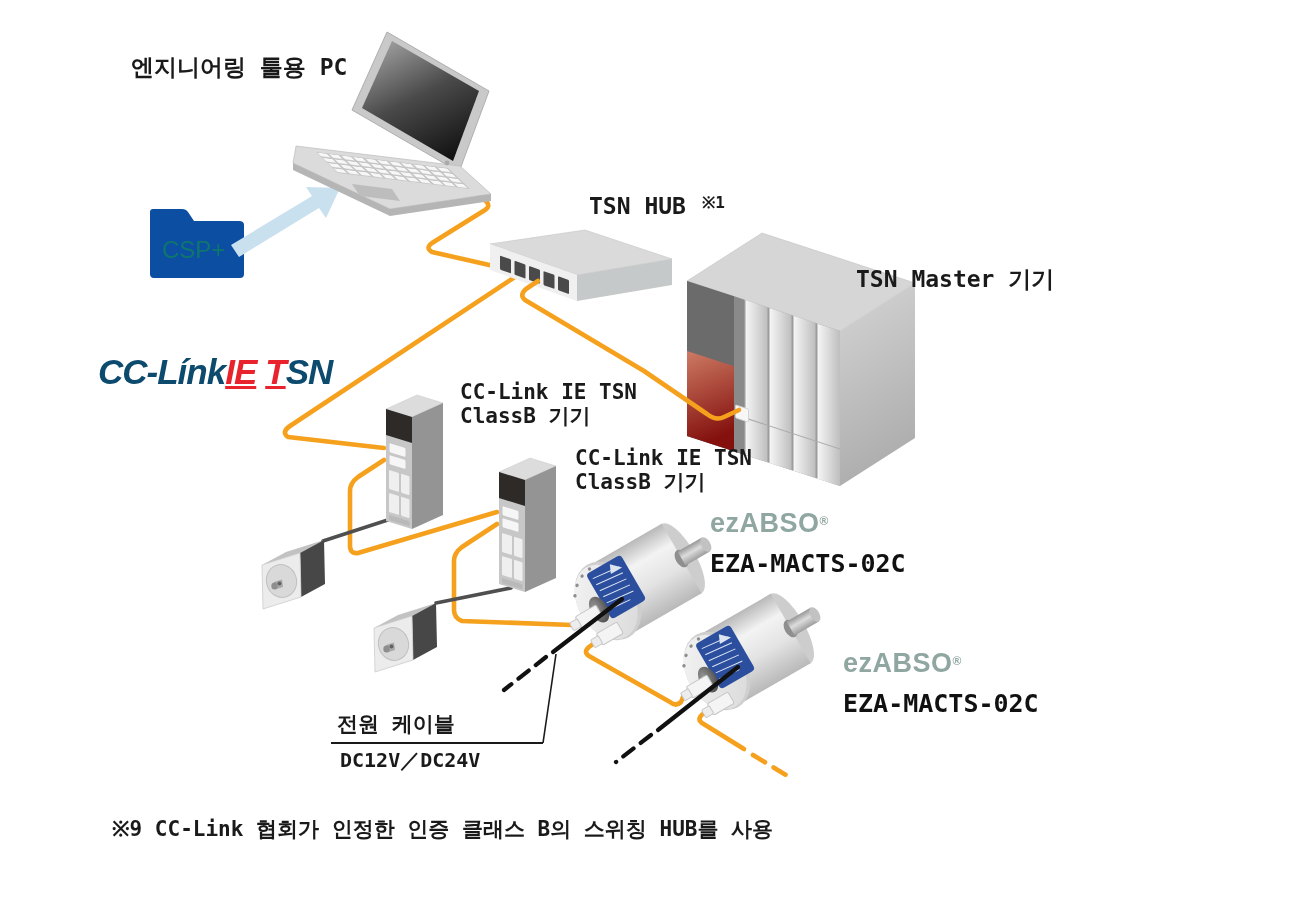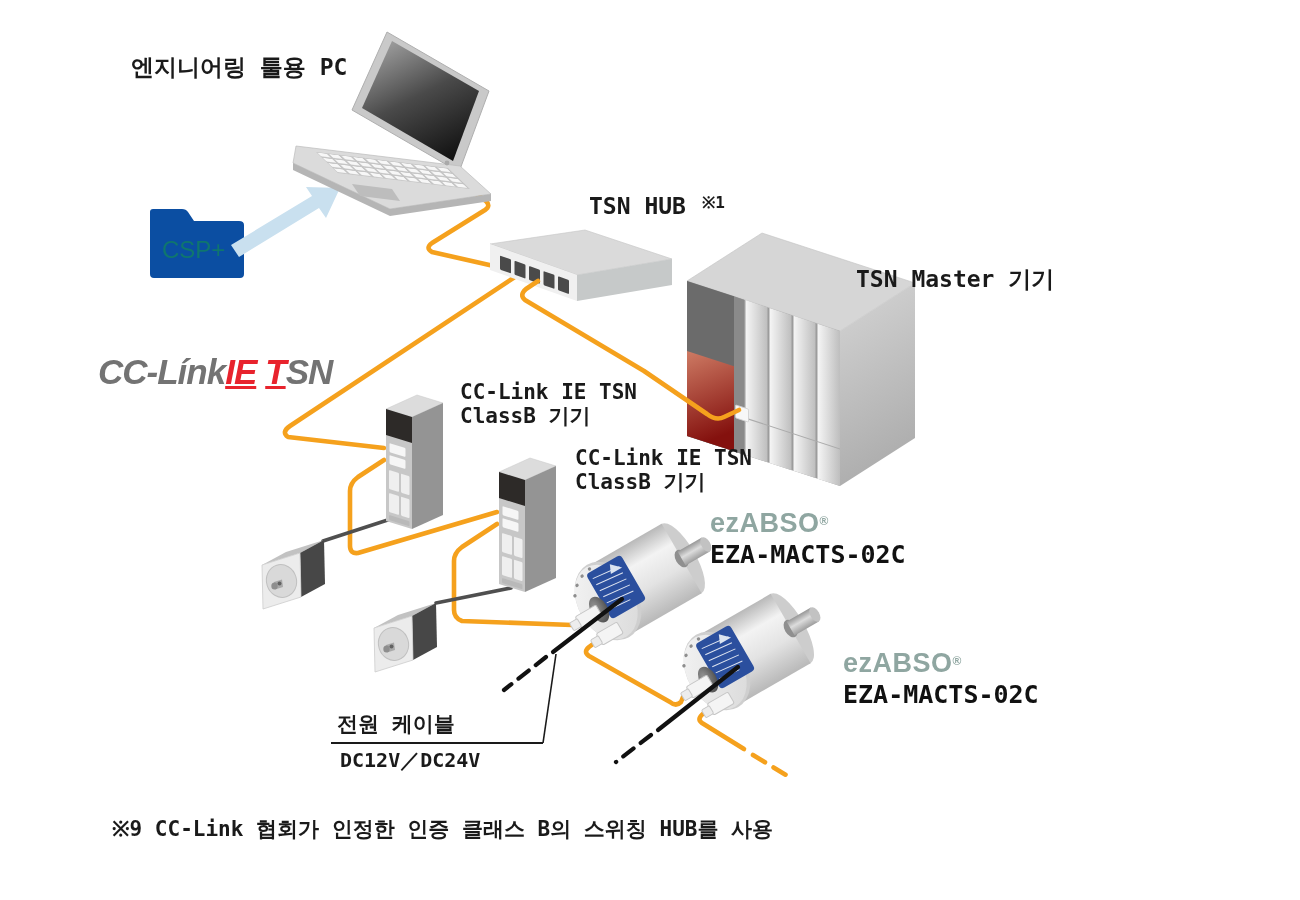--- a/index.html
+++ b/index.html
@@ -10,27 +10,27 @@
   .mono{font-family:"DejaVu Sans Mono","Liberation Mono",monospace;font-weight:600;}
   .pc{left:131px;top:52px;font-size:23px;}
   .hub{left:589px;top:191px;font-size:23px;}
   .ref{font-size:16px;vertical-align:6px;margin-left:16px;}
   .master{left:856px;top:254px;font-size:23px;margin-top:10px;}
   .classb{font-size:21px;line-height:24px;}
   .cb1{left:460px;top:380px;}
   .cb2{left:575px;top:446px;}
   .logo{left:98px;top:352px;font-family:"Liberation Sans",sans-serif;font-style:italic;
         font-weight:bold;font-size:35px;letter-spacing:-1px;}
-  .logo .lb{color:#737373;}
+  .logo .lb{color:#0c4a6e;}
   .logo .lr{color:#E8232D;text-decoration:underline;}
   .logo .gap{display:inline-block;width:9px;}
   .ezlbl .brand{font-family:"Liberation Sans",sans-serif;font-weight:bold;font-size:27px;
         color:#8FA6A1;letter-spacing:0.5px;line-height:27px;}
   .ezlbl .reg{font-size:12px;vertical-align:7px;color:#8FA6A1;}
-  .ezlbl .model{font-size:25px;margin-top:3px;color:#111;}
+  .ezlbl .model{font-size:25px;margin-top:12px;color:#111;}
   .ez1{left:710px;top:508px;}
   .ez2{left:843px;top:648px;}
   .pwname{left:337px;top:710px;font-size:21px;}
   .pwspec{left:340px;top:747px;font-size:20px;}
   .foot{left:112px;top:814px;font-size:21px;}
   .csp{left:162px;top:236px;font-size:24px;color:#0f766e;
        font-family:"Liberation Sans",sans-serif;font-weight:normal;}
 </style>
 </head>
 <body>

